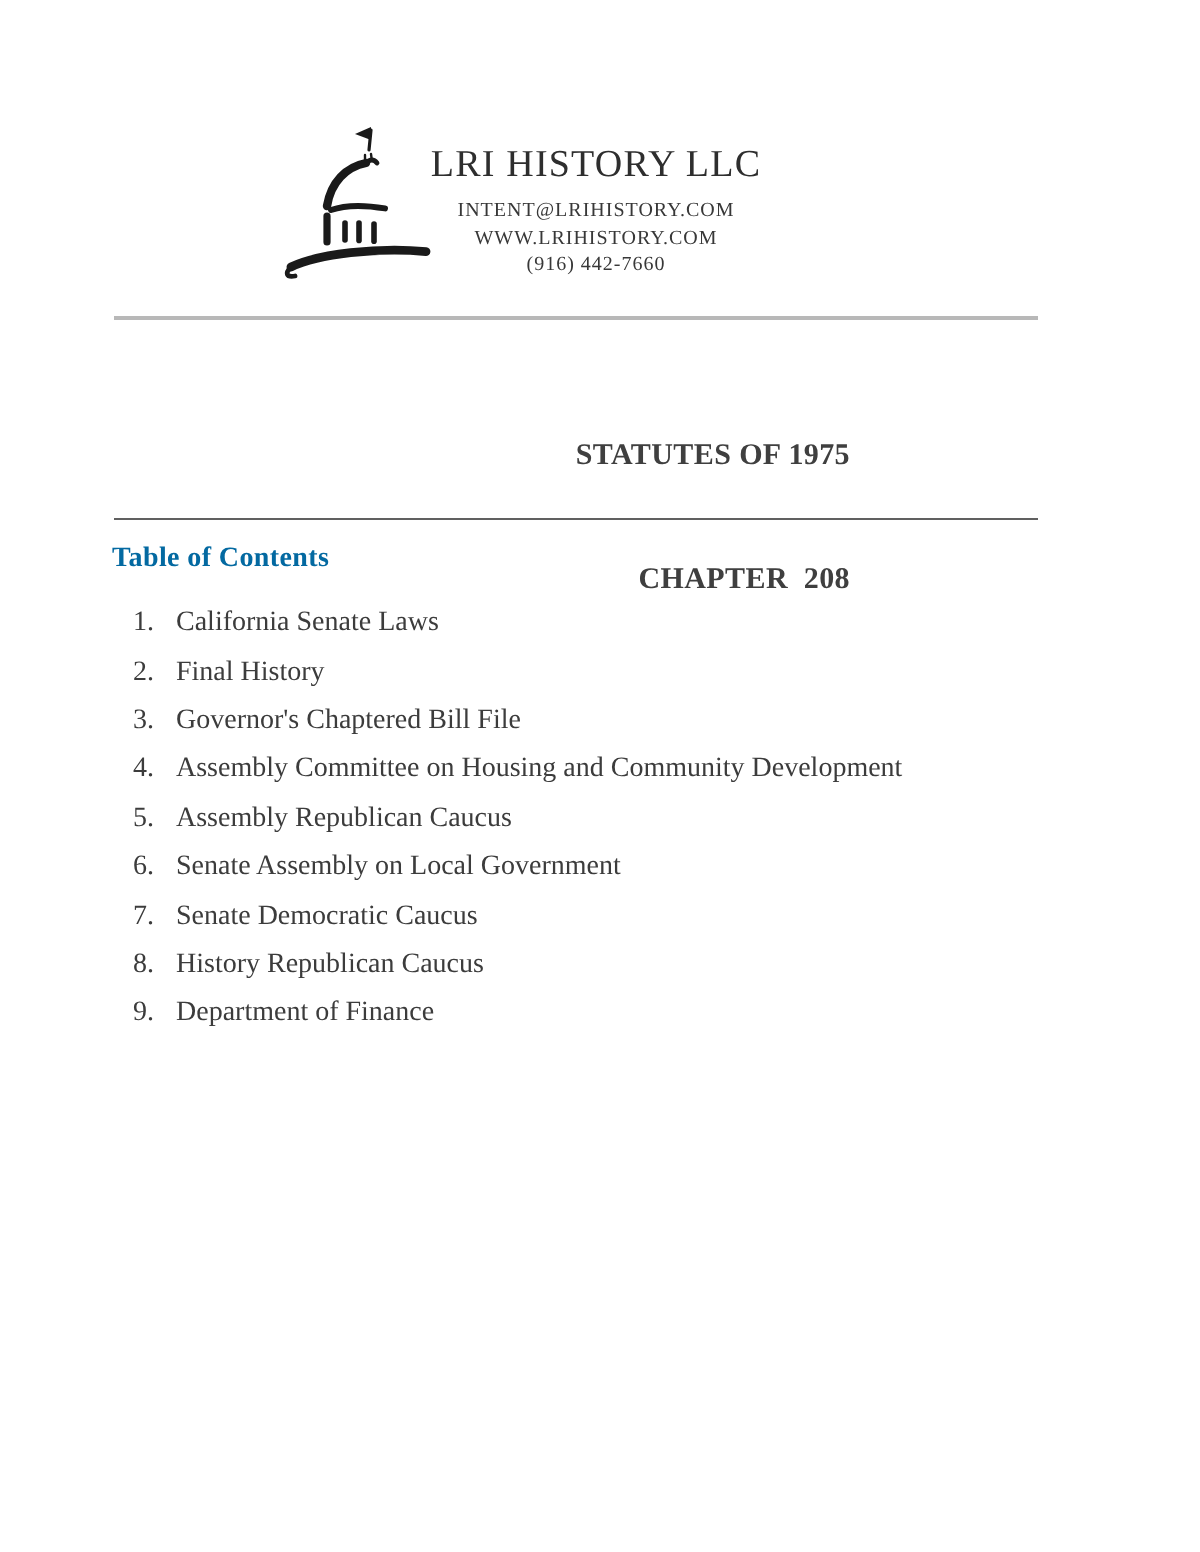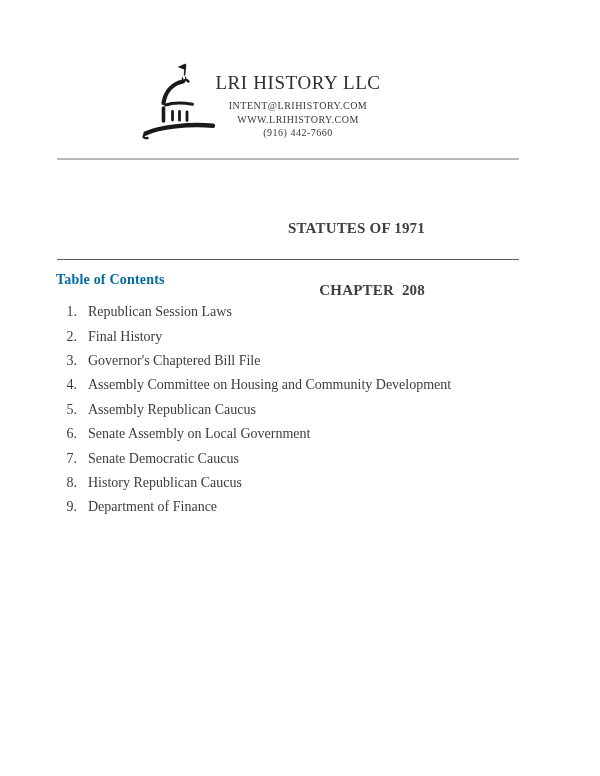--- a/index.html
+++ b/index.html
@@ -137,32 +137,32 @@
   <div class="lh-text">
     <div class="company">LRI HISTORY LLC</div>
     <div class="contact first">INTENT@LRIHISTORY.COM</div>
     <div class="contact">WWW.LRIHISTORY.COM</div>
     <div class="contact">(916) 442-7660</div>
   </div>
 
   <hr class="rule rule-light">
 
   <div class="statutes">
-    <div>STATUTES OF 1971</div>
+    <div>STATUTES OF 1975</div>
     <div>CHAPTER  208</div>
   </div>
 
   <hr class="rule rule-dark">
 
   <h2 class="toc-heading">Table of Contents</h2>
 
   <ol class="toc-list">
     <li>
       <span class="toc-num">1.</span>
-      <span>Republican Session Laws</span>
+      <span>California Senate Laws</span>
     </li>
     <li>
       <span class="toc-num">2.</span>
       <span>Final History</span>
     </li>
     <li>
       <span class="toc-num">3.</span>
       <span>Governor's Chaptered Bill File</span>
     </li>
     <li>

